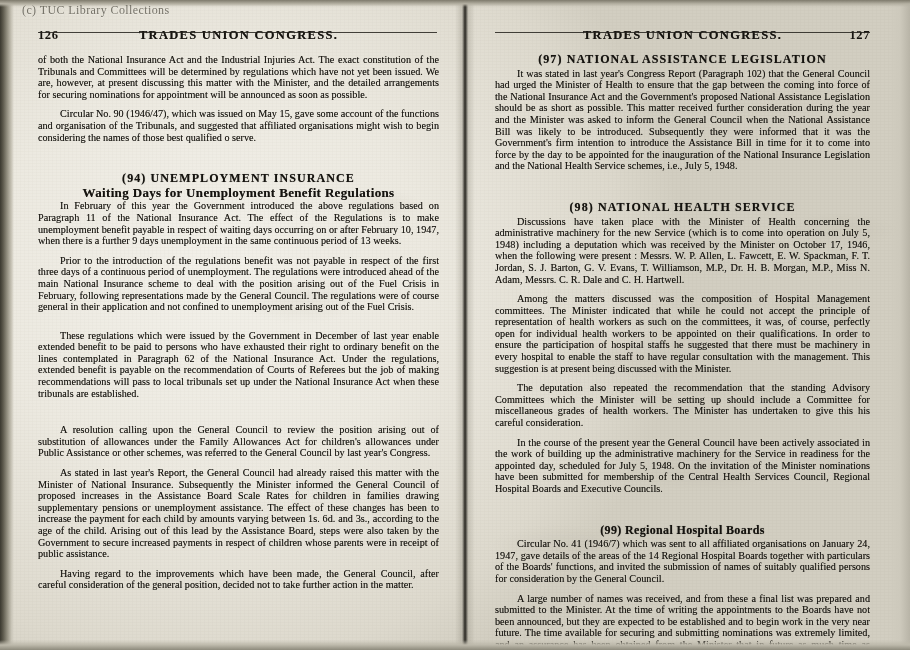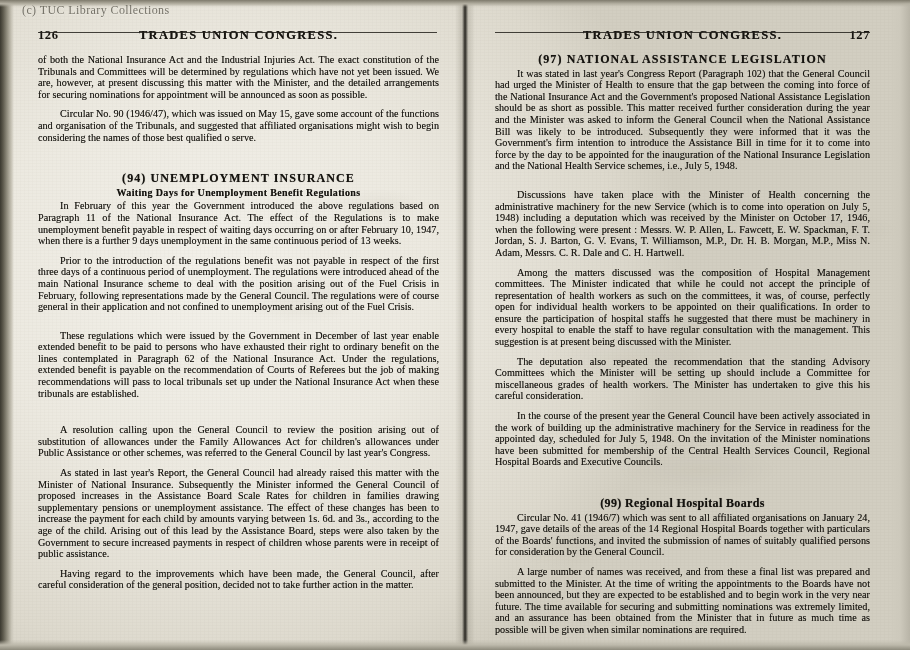--- a/index.html
+++ b/index.html
@@ -166,21 +166,21 @@
   h2.sec-title {
     font-size: 12px;
     font-weight: bold;
     text-align: center;
     letter-spacing: 1.1px;
     margin: 13px 0 2px 0;
     color: #15130f;
     text-shadow: 0 0 .7px rgba(20,18,14,.6);
   }
   h3.sec-sub {
-    font-size: 10px;
+    font-size: 13px;
     font-weight: bold;
     text-align: center;
     letter-spacing: .35px;
     margin: 0 0 2px 0;
     color: #15130f;
     text-shadow: 0 0 .6px rgba(20,18,14,.55);
   }
   h2.sec-title.tight { margin-top: 10px; }
   h2.sec-title.mixed { letter-spacing: .35px; }
 
@@ -251,20 +251,21 @@
         <span class="folio">127</span>
       </div>
       <div class="rule"></div>
 
       <div class="body">
         <h2 class="sec-title tight">(97) NATIONAL ASSISTANCE LEGISLATION</h2>
         <p>It was stated in last year's Congress Report (Paragraph 102) that the General Council had urged the Minister of Health to ensure that the gap between the coming into force of the National Insurance Act and the Government's proposed National Assistance Legislation should be as short as possible. This matter received further consideration during the year and the Minister was asked to inform the General Council when the National Assistance Bill was likely to be introduced. Subsequently they were informed that it was the Government's firm intention to introduce the Assistance Bill in time for it to come into force by the day to be appointed for the inauguration of the National Insurance Legislation and the National Health Service schemes, i.e., July 5, 1948.</p>
 
         <div class="gap-md"></div>
 
+        <h2 class="sec-title">(98) NATIONAL HEALTH SERVICE</h2>
         <p>Discussions have taken place with the Minister of Health concerning the administrative machinery for the new Service (which is to come into operation on July 5, 1948) including a deputation which was received by the Minister on October 17, 1946, when the following were present : Messrs. W. P. Allen, L. Fawcett, E. W. Spackman, F. T. Jordan, S. J. Barton, G. V. Evans, T. Williamson, M.P., Dr. H. B. Morgan, M.P., Miss N. Adam, Messrs. C. R. Dale and C. H. Hartwell.</p>
         <p>Among the matters discussed was the composition of Hospital Management committees. The Minister indicated that while he could not accept the principle of representation of health workers as such on the committees, it was, of course, perfectly open for individual health workers to be appointed on their qualifications. In order to ensure the participation of hospital staffs he suggested that there must be machinery in every hospital to enable the staff to have regular consultation with the management. This suggestion is at present being discussed with the Minister.</p>
         <p>The deputation also repeated the recommendation that the standing Advisory Committees which the Minister will be setting up should include a Committee for miscellaneous grades of health workers. The Minister has undertaken to give this his careful consideration.</p>
         <p>In the course of the present year the General Council have been actively associated in the work of building up the administrative machinery for the Service in readiness for the appointed day, scheduled for July 5, 1948. On the invitation of the Minister nominations have been submitted for membership of the Central Health Services Council, Regional Hospital Boards and Executive Councils.</p>
 
         <div class="gap-md"></div>
 
         <h2 class="sec-title mixed">(99) Regional Hospital Boards</h2>
         <p>Circular No. 41 (1946/7) which was sent to all affiliated organisations on January 24, 1947, gave details of the areas of the 14 Regional Hospital Boards together with particulars of the Boards' functions, and invited the submission of names of suitably qualified persons for consideration by the General Council.</p>
         <p>A large number of names was received, and from these a final list was prepared and submitted to the Minister. At the time of writing the appointments to the Boards have not been announced, but they are expected to be established and to begin work in the very near future. The time available for securing and submitting nominations was extremely limited, and an assurance has been obtained from the Minister that in future as much time as possible will be given when similar nominations are required.</p>

